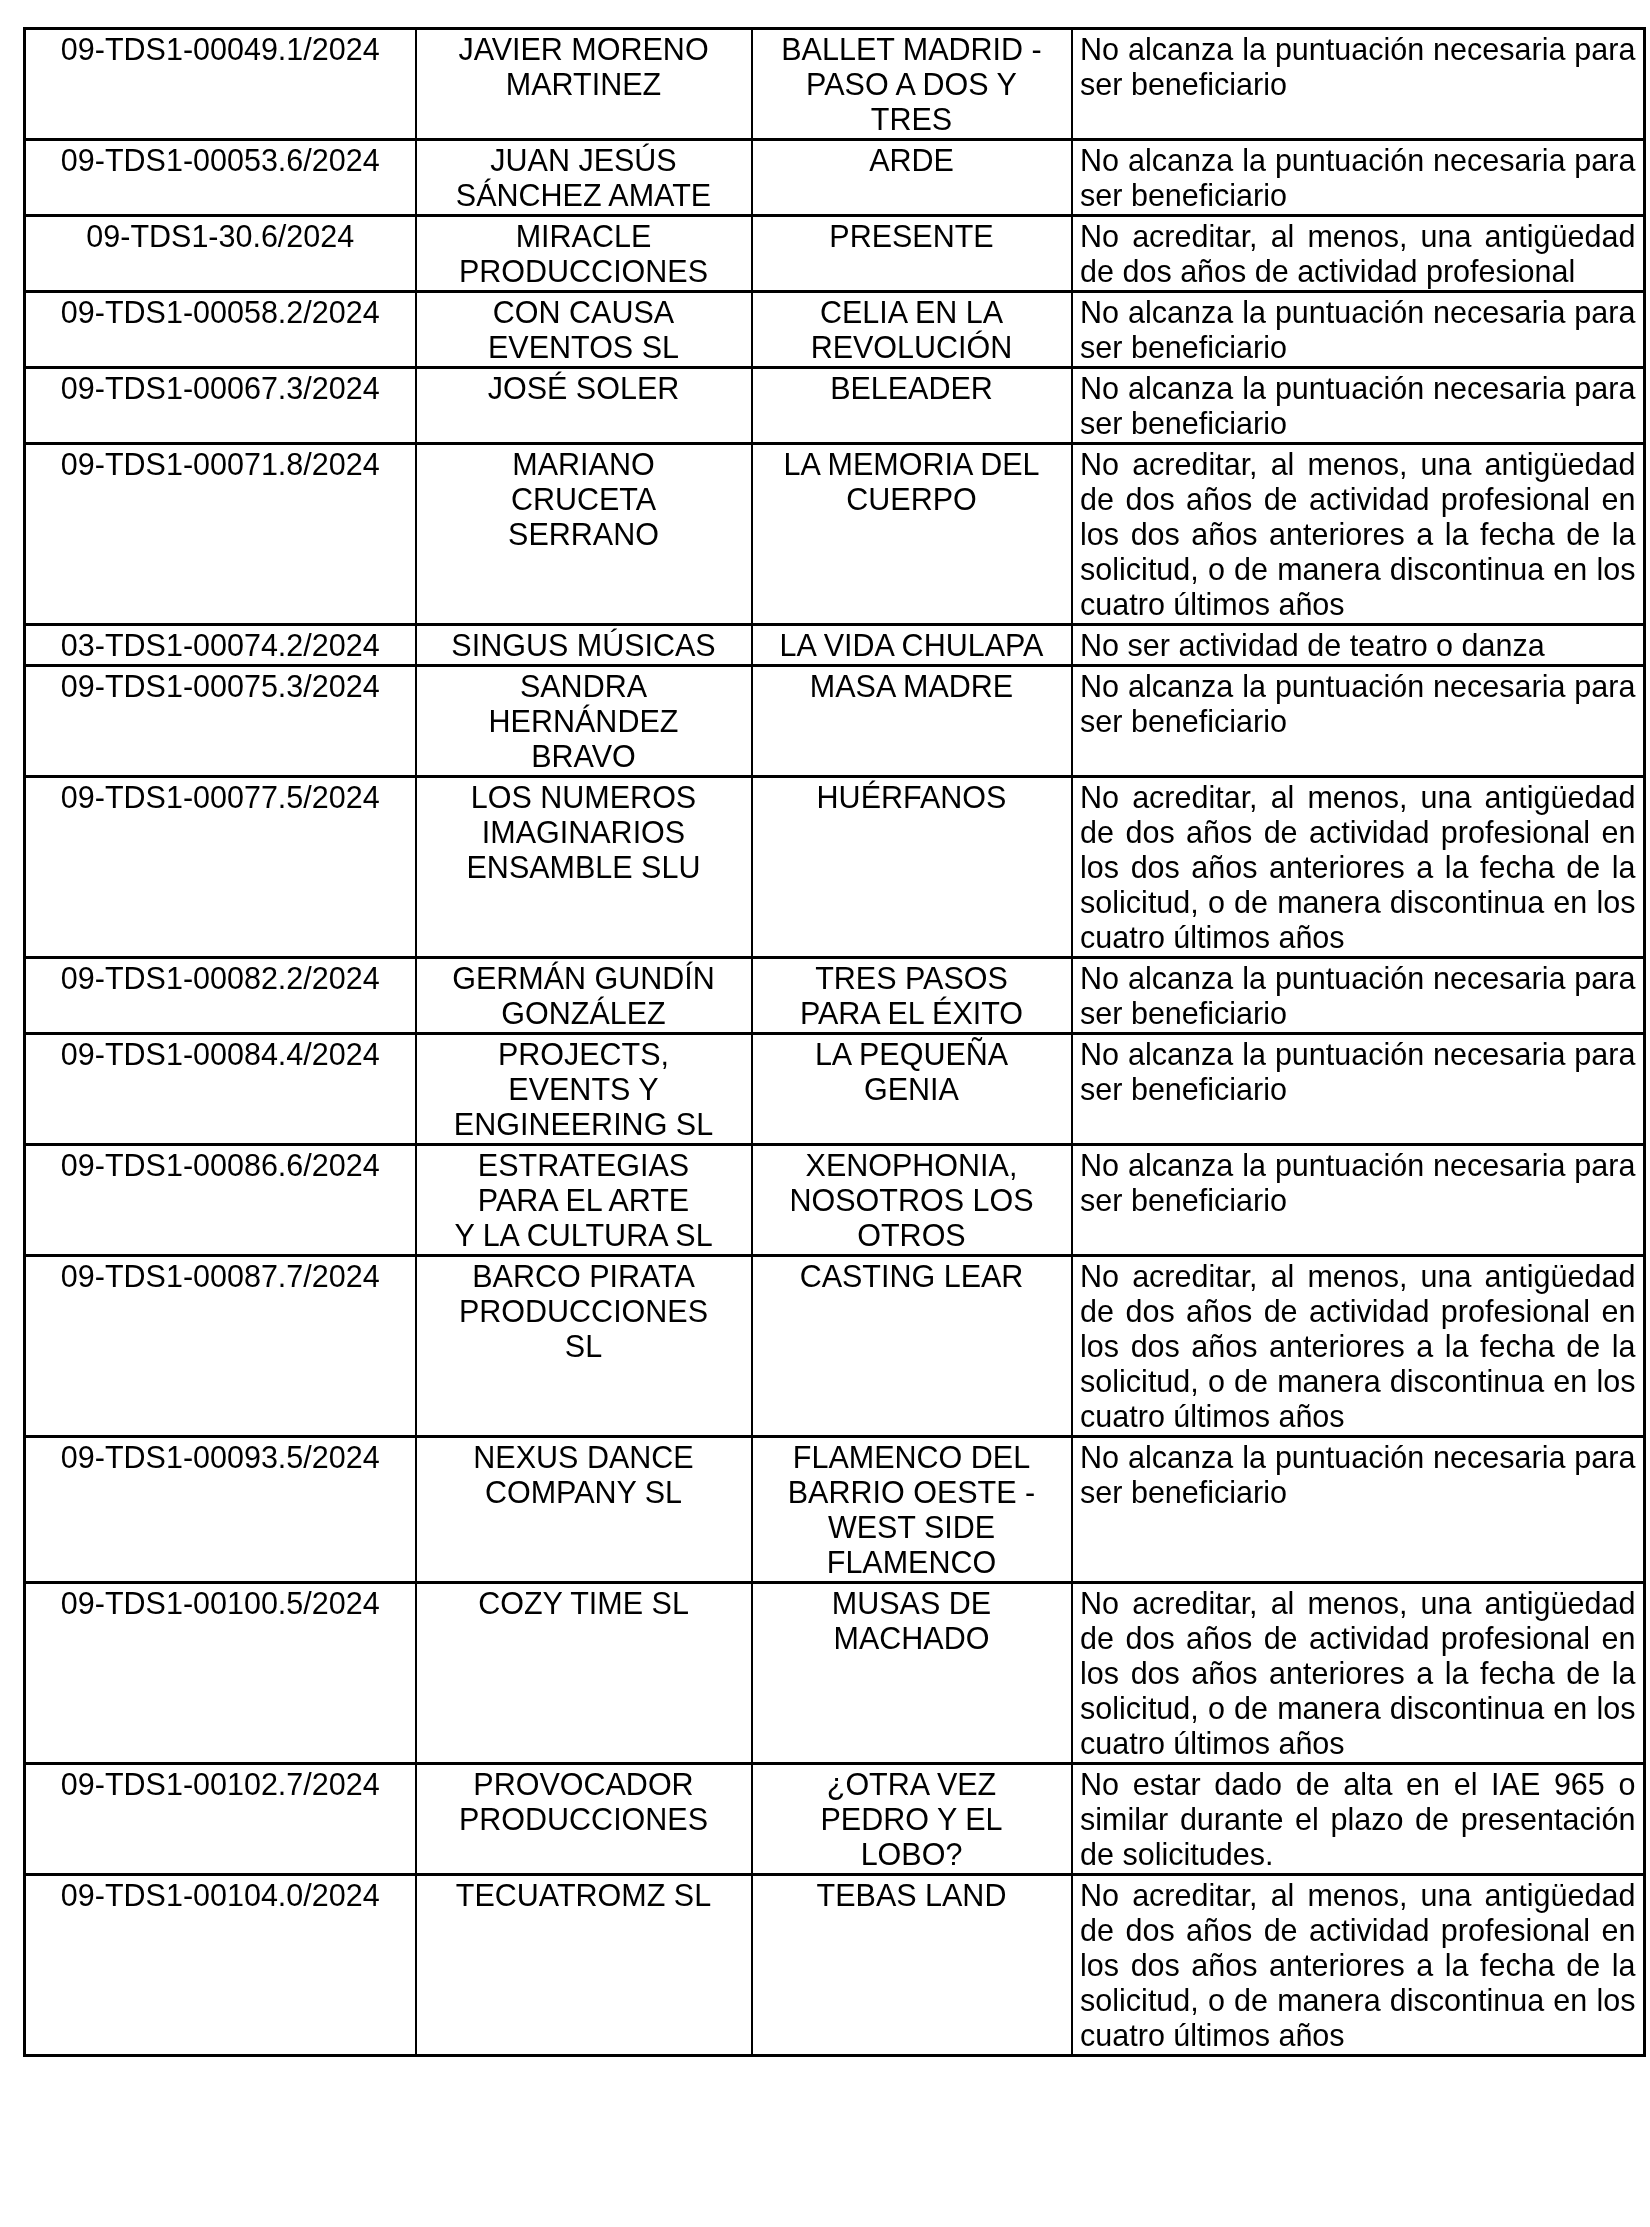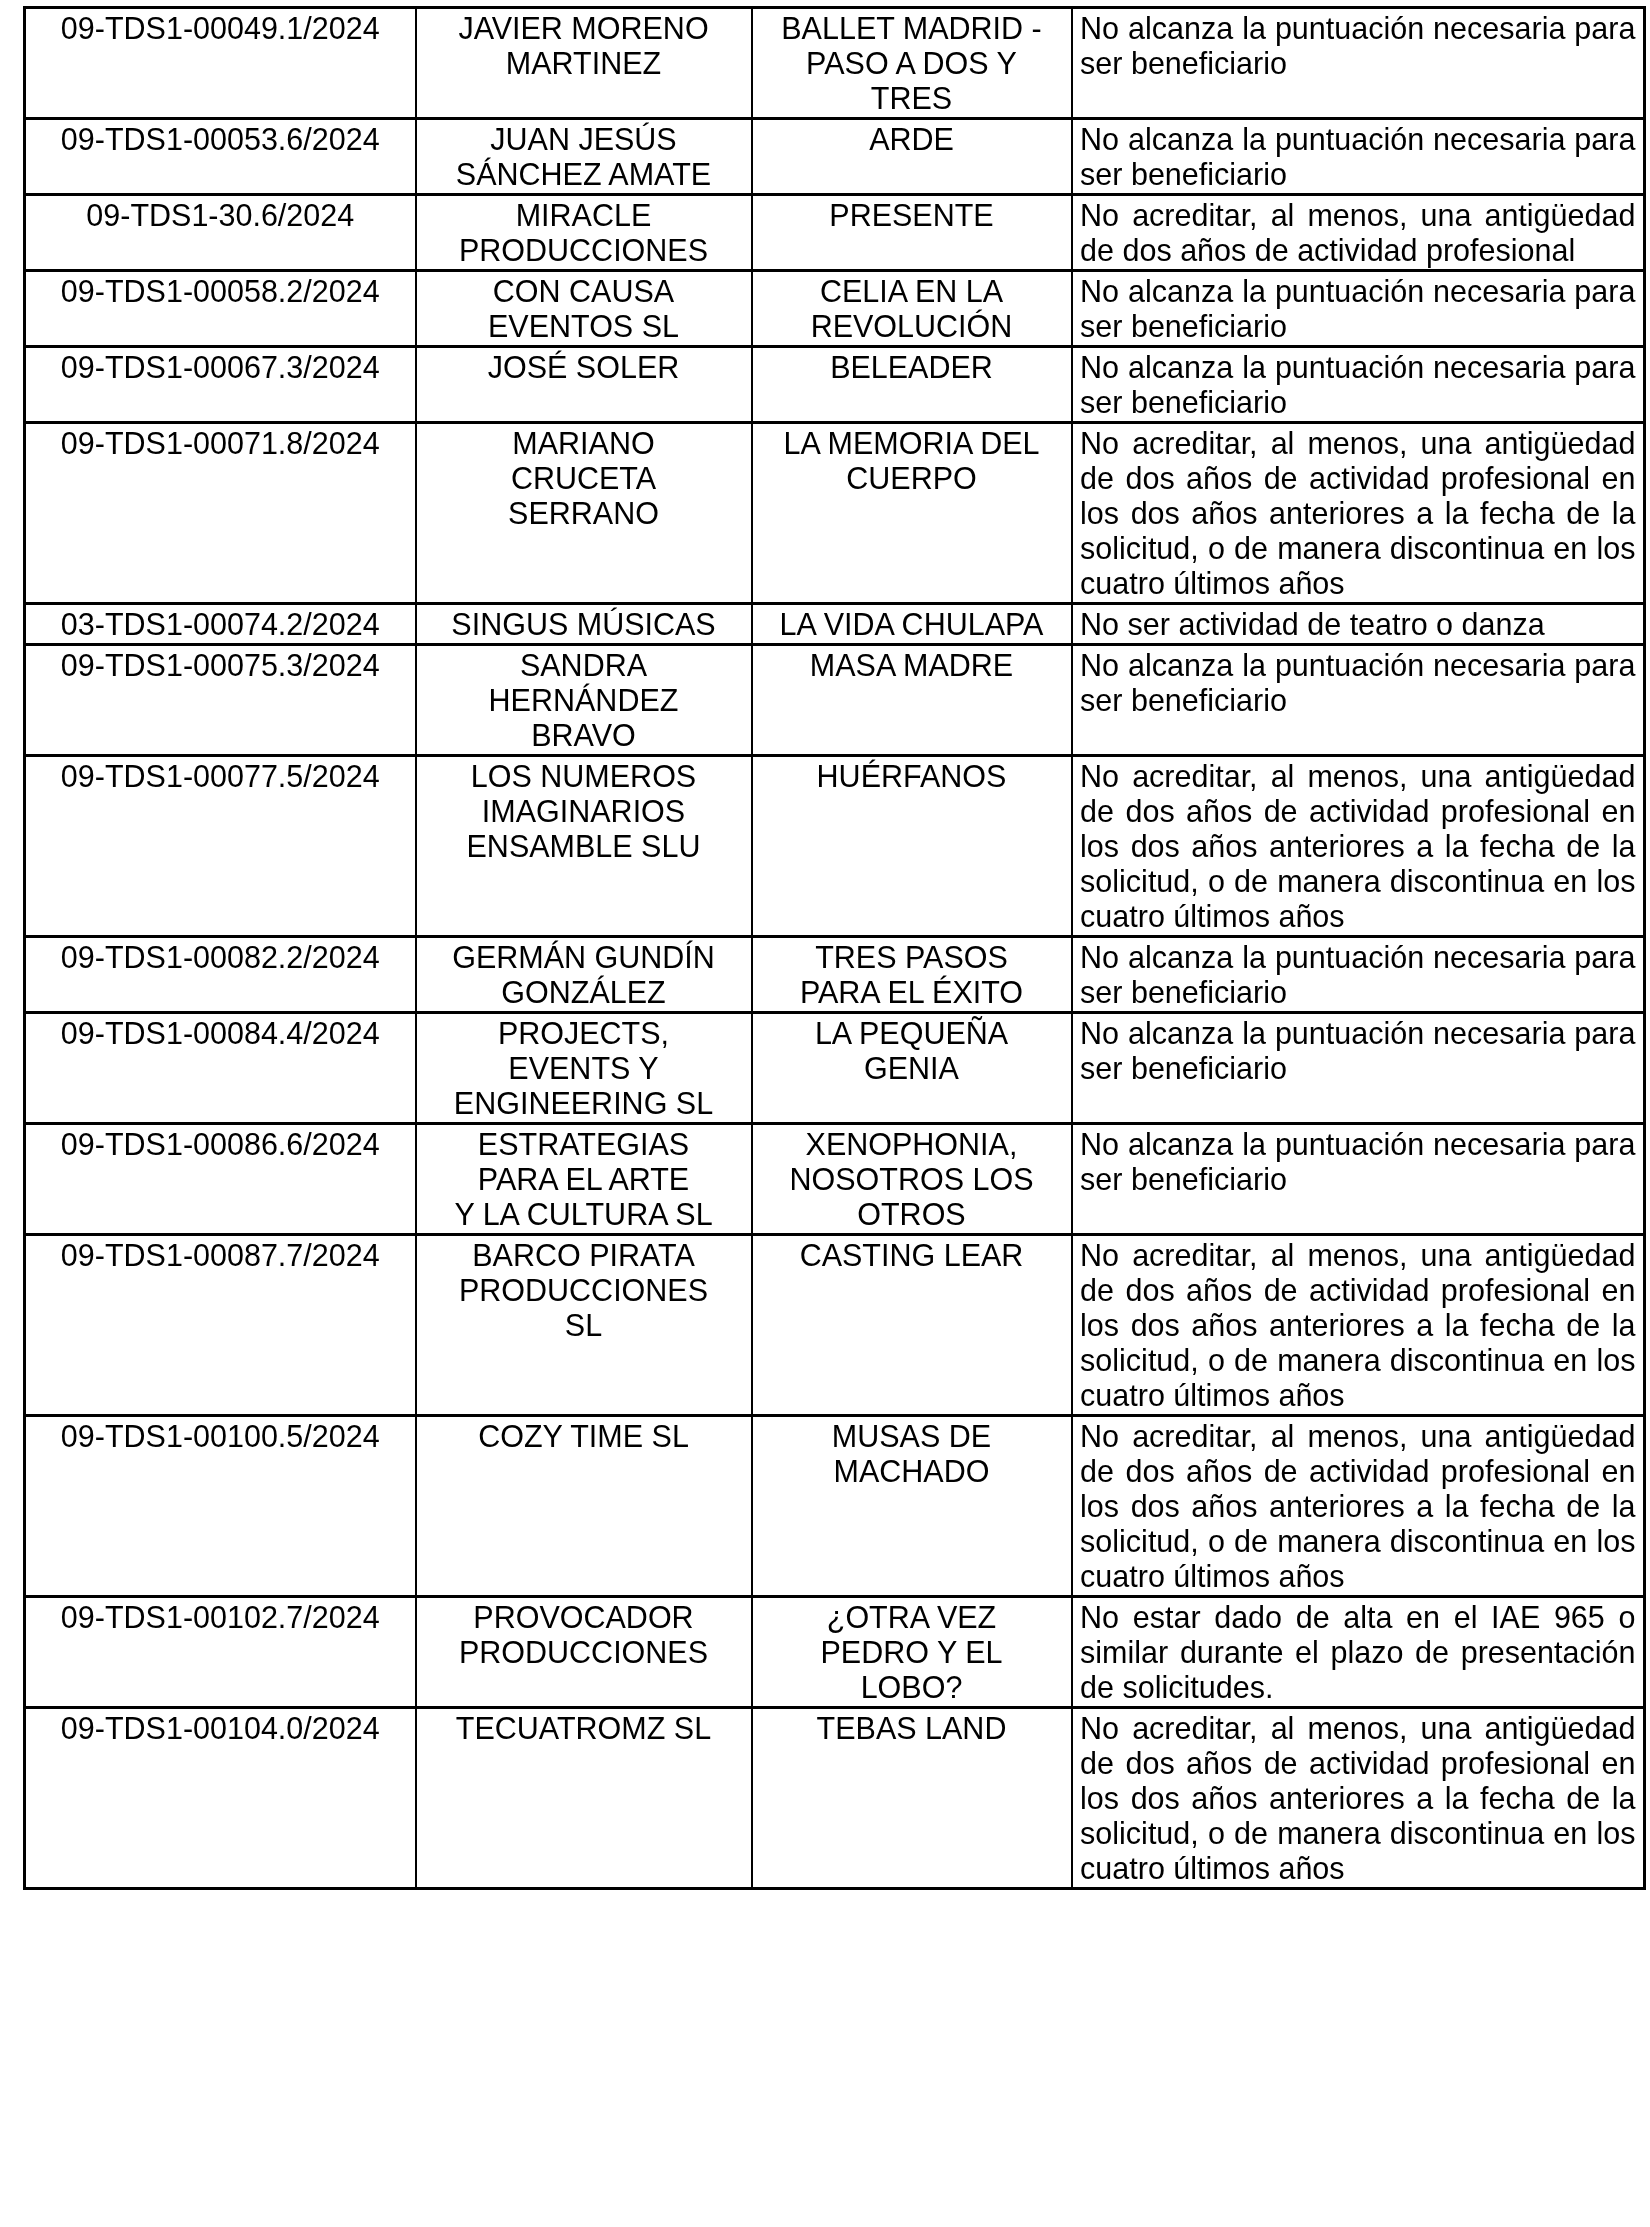--- a/index.html
+++ b/index.html
@@ -16,21 +16,21 @@
     position: relative;
     width: 1651px;
     height: 2227px;
     background: var(--page_background);
     overflow: hidden;
   }
   table.apps {
     border-collapse: collapse;
     table-layout: fixed;
     width: 1620px;
-    margin: 6px 0 0 23px;
+    margin: 27px 0 0 23px;
   }
   col.c1 { width: 391px; }
   col.c2 { width: 336px; }
   col.c3 { width: 320px; }
   col.c4 { width: 573px; }
   table.apps td {
     border-left: 2.3px solid var(--border);
     border-right: 2.3px solid var(--border);
     border-top: 3.1px solid var(--border);
     border-bottom: 3.1px solid var(--border);
@@ -161,20 +161,30 @@
       </tr>
       <tr>
         <td class="expediente">09-TDS1-00087.7/2024</td>
         <td class="solicitante">BARCO PIRATA
 PRODUCCIONES
 SL</td>
         <td class="proyecto">CASTING LEAR</td>
         <td class="motivo">No acreditar, al menos, una antigüedad de dos años de actividad profesional en los dos años anteriores a la fecha de la solicitud, o de manera discontinua en los cuatro últimos años</td>
       </tr>
       <tr>
+        <td class="expediente">09-TDS1-00093.5/2024</td>
+        <td class="solicitante">NEXUS DANCE
+COMPANY SL</td>
+        <td class="proyecto">FLAMENCO DEL
+BARRIO OESTE -
+WEST SIDE
+FLAMENCO</td>
+        <td class="motivo">No alcanza la puntuación necesaria para ser beneficiario</td>
+      </tr>
+      <tr>
         <td class="expediente">09-TDS1-00100.5/2024</td>
         <td class="solicitante">COZY TIME SL</td>
         <td class="proyecto">MUSAS DE
 MACHADO</td>
         <td class="motivo">No acreditar, al menos, una antigüedad de dos años de actividad profesional en los dos años anteriores a la fecha de la solicitud, o de manera discontinua en los cuatro últimos años</td>
       </tr>
       <tr>
         <td class="expediente">09-TDS1-00102.7/2024</td>
         <td class="solicitante">PROVOCADOR
 PRODUCCIONES</td>

